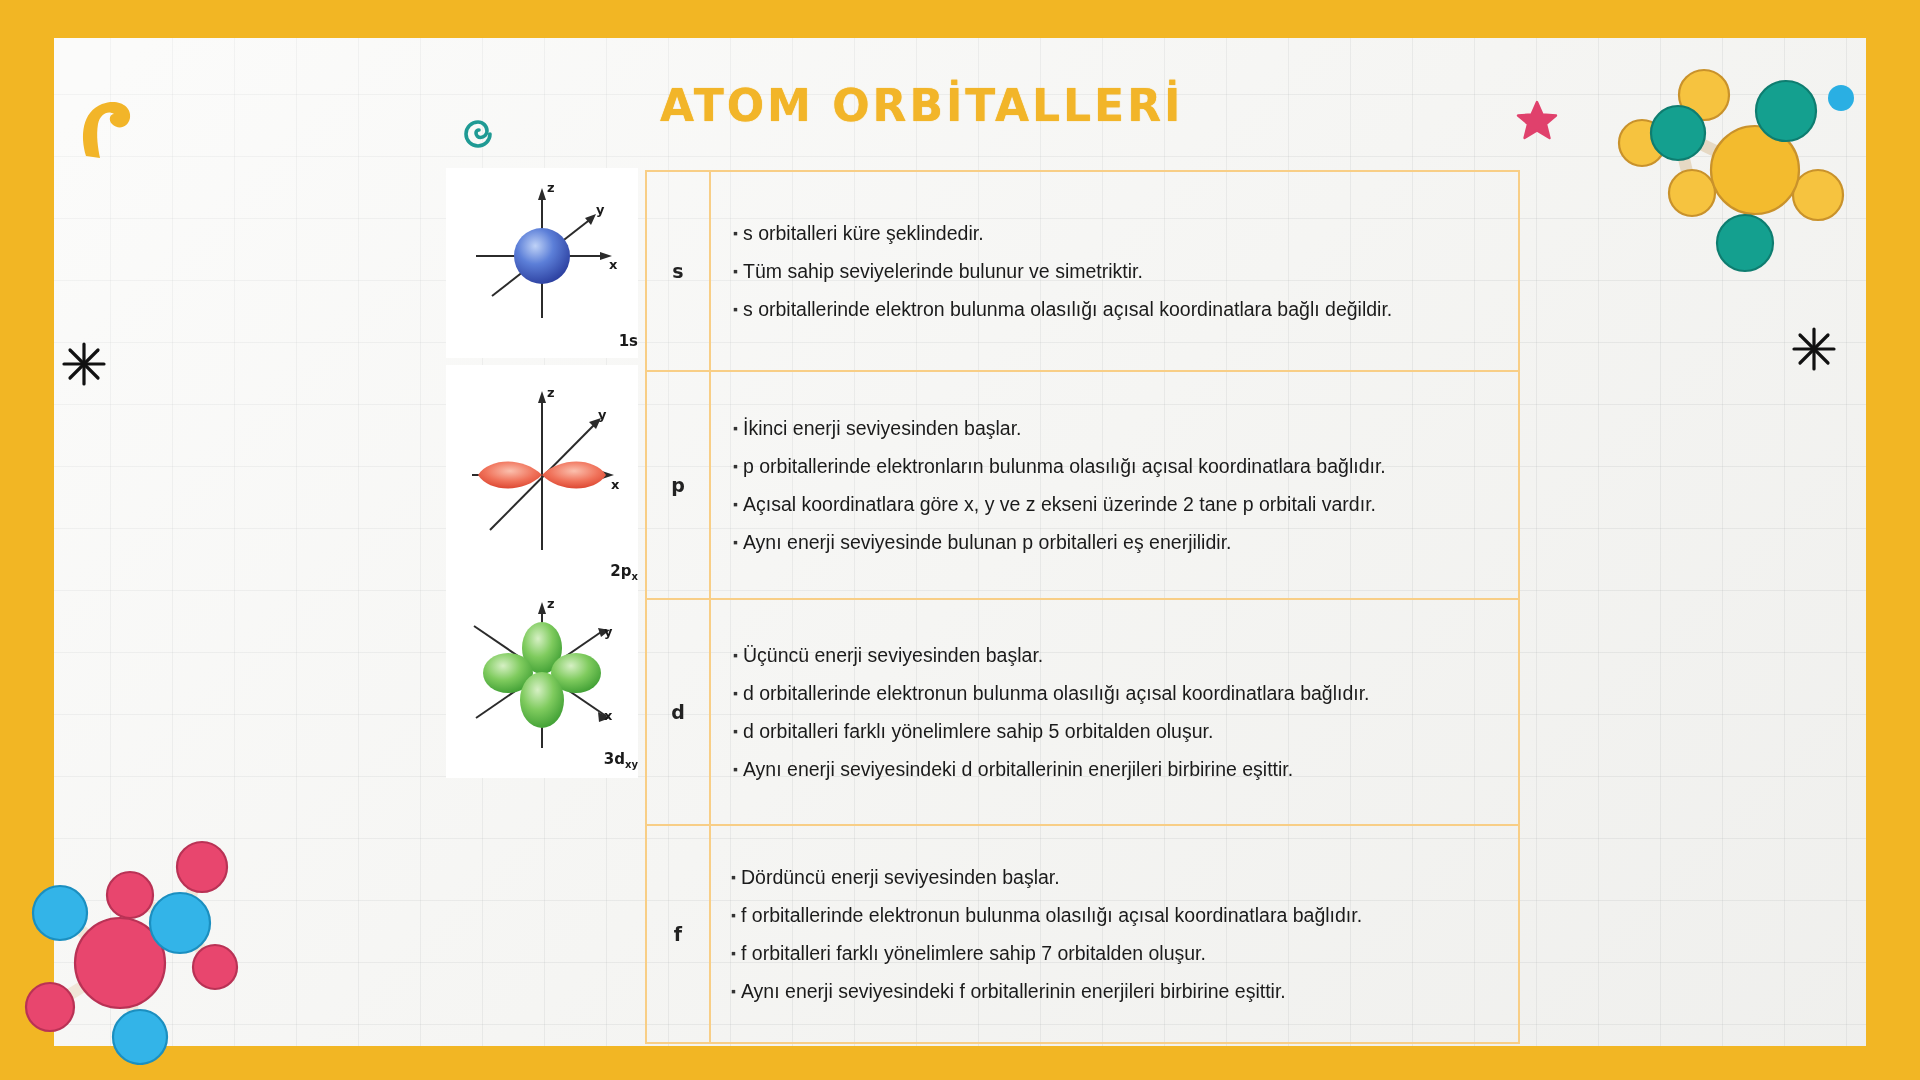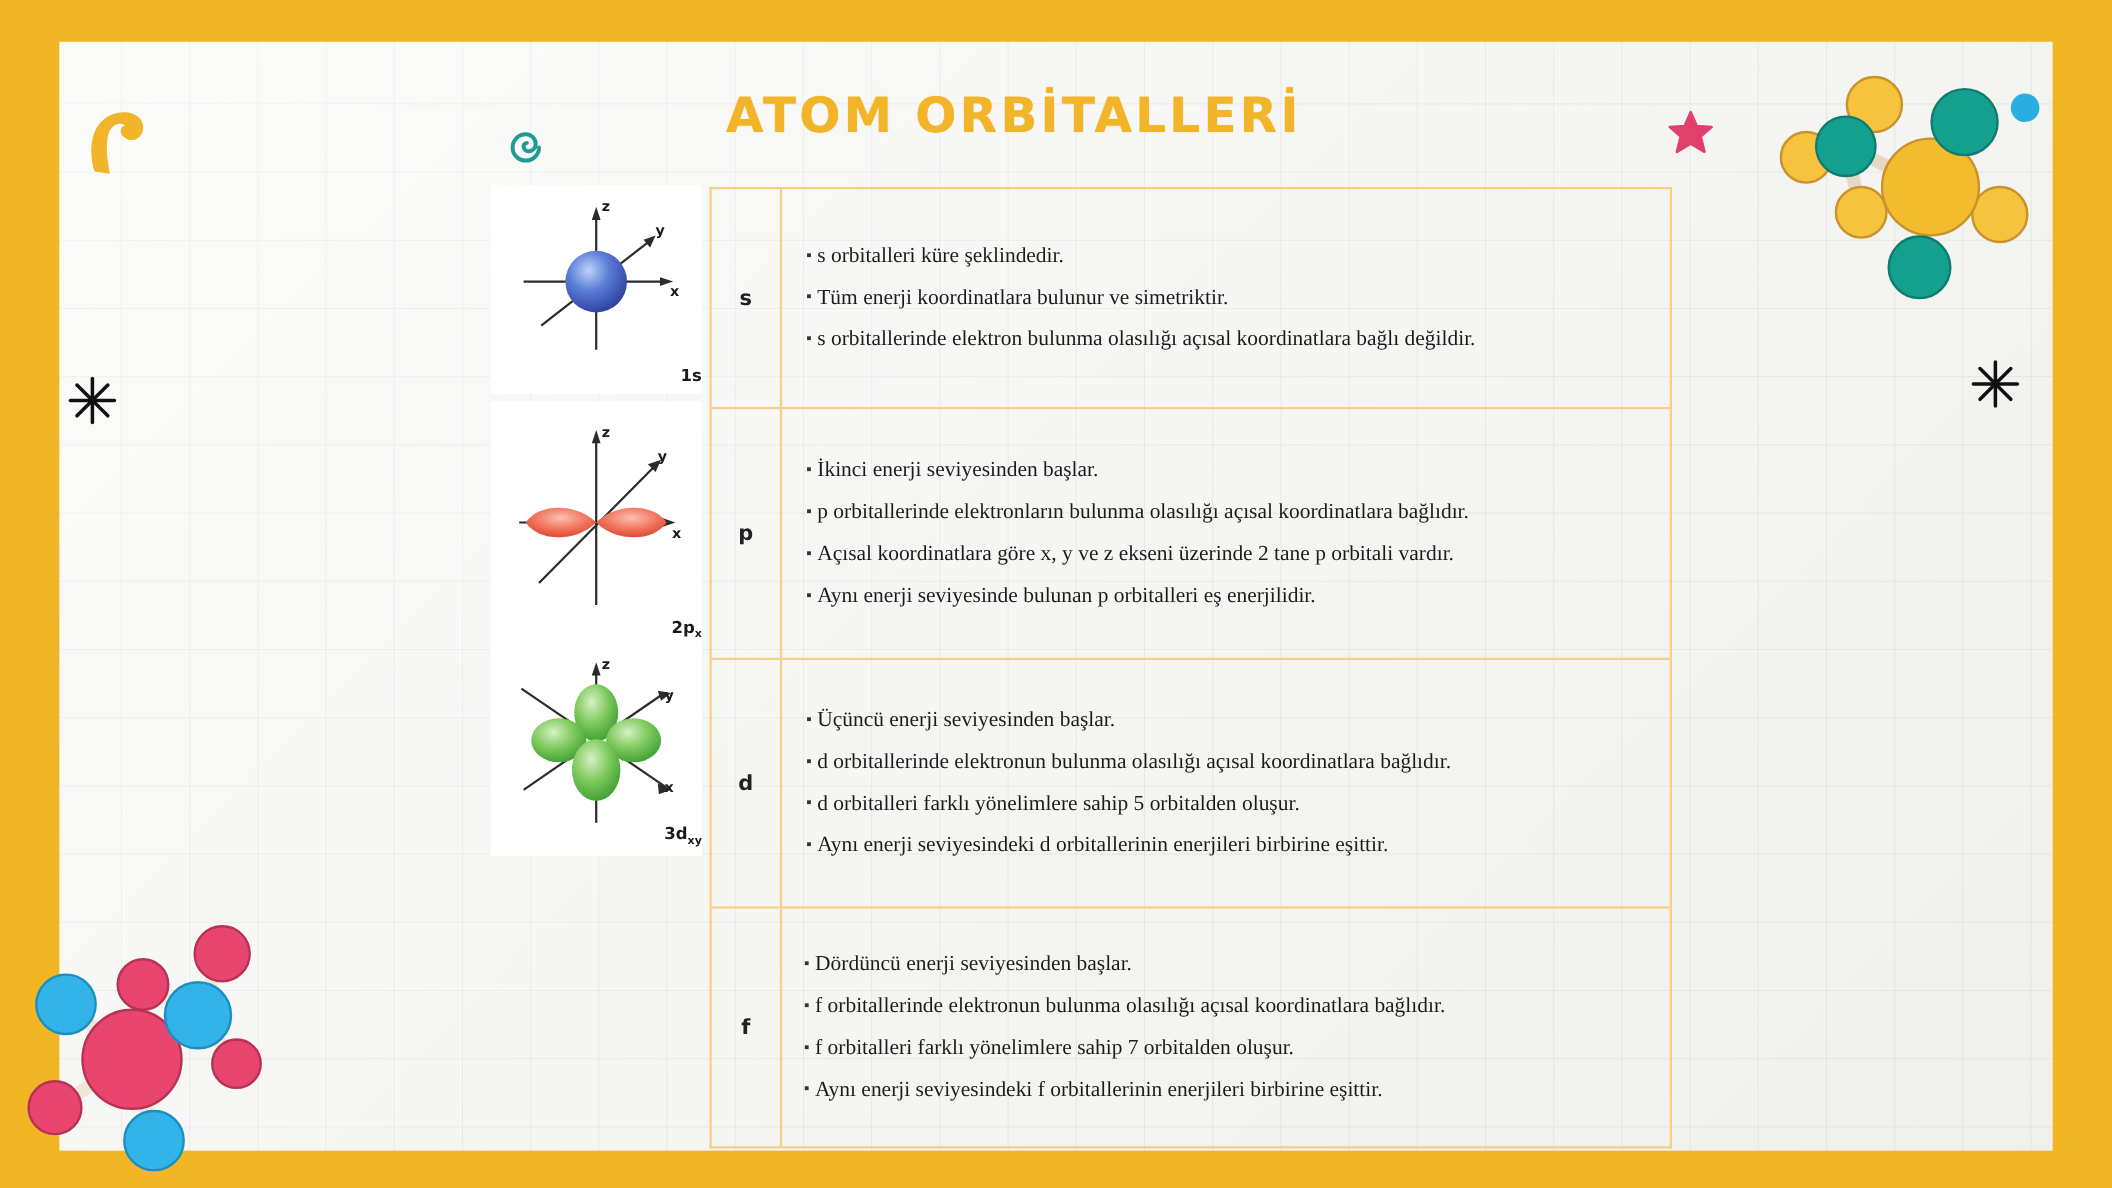--- a/index.html
+++ b/index.html
@@ -93,21 +93,21 @@
     font-family: "DejaVu Sans", sans-serif;
     font-size: 19px;
     font-weight: 700;
     color: #222;
   }
   .cell-body {
     padding: 16px 18px 16px 22px;
     vertical-align: middle;
   }
   .bullet-line {
-    font-family: Liberation Serif, serif;
+    font-family: Liberation Sans, sans-serif;
     font-size: 19.5px;
     line-height: 1.95;
     color: #1b1b1b;
     white-space: nowrap;
   }
   .bullet-line .bt { color:#333; font-size: 14px; vertical-align: 2px; margin-right: 5px; }
 
   
   .row-s .cell-body { height: 200px; }
   .row-p .cell-body { height: 228px; margin-left: 27px; }
@@ -326,21 +326,21 @@
       <span>3d</span><sub>xy</sub>
     </div>
   </div>
 
   <table class="orb-table">
     <tbody>
       <tr class="row-s">
         <td class="cell-sym">s</td>
         <td class="cell-body">
           <div class="bullet-line"><span class="bt">▪</span><span>s orbitalleri küre şeklindedir.</span></div>
-          <div class="bullet-line"><span class="bt">▪</span><span>Tüm enerji koordinatlara bulunur ve simetriktir.</span></div>
+          <div class="bullet-line"><span class="bt">▪</span><span>Tüm sahip seviyelerinde bulunur ve simetriktir.</span></div>
           <div class="bullet-line"><span class="bt">▪</span><span>s orbitallerinde elektron bulunma olasılığı açısal koordinatlara bağlı değildir.</span></div>
         </td>
       </tr>
 
       <tr class="row-p">
         <td class="cell-sym">p</td>
         <td class="cell-body">
           <div class="bullet-line"><span class="bt">▪</span><span>İkinci enerji seviyesinden başlar.</span></div>
           <div class="bullet-line"><span class="bt">▪</span><span>p orbitallerinde elektronların bulunma olasılığı açısal koordinatlara bağlıdır.</span></div>
           <div class="bullet-line"><span class="bt">▪</span><span>Açısal koordinatlara göre x, y ve z ekseni üzerinde 2 tane p orbitali vardır.</span></div>

